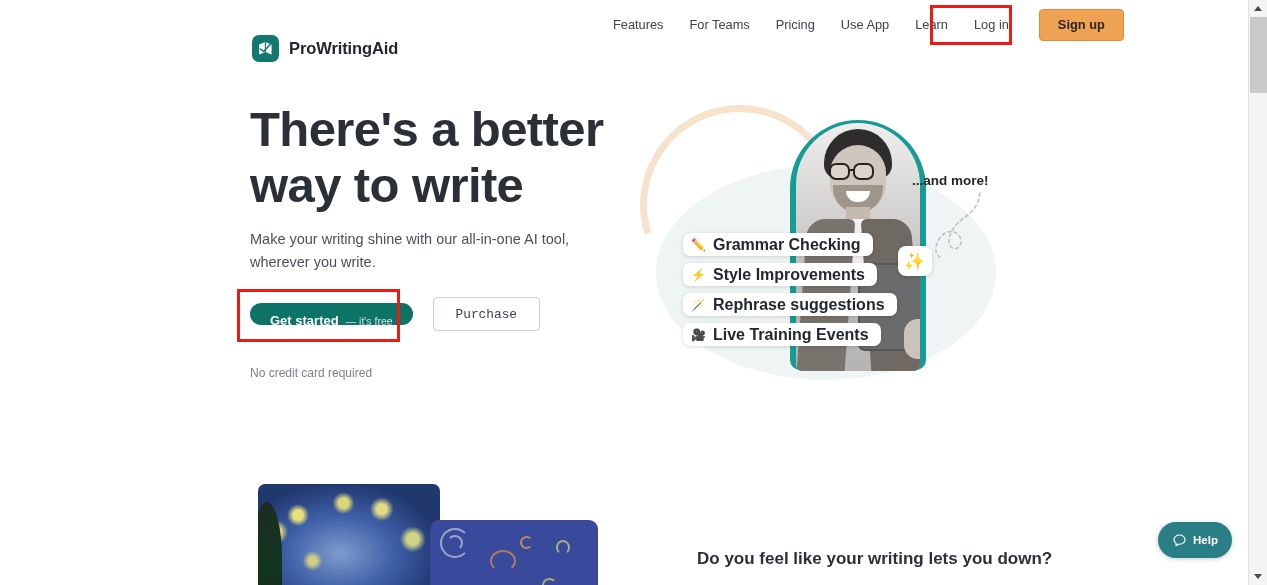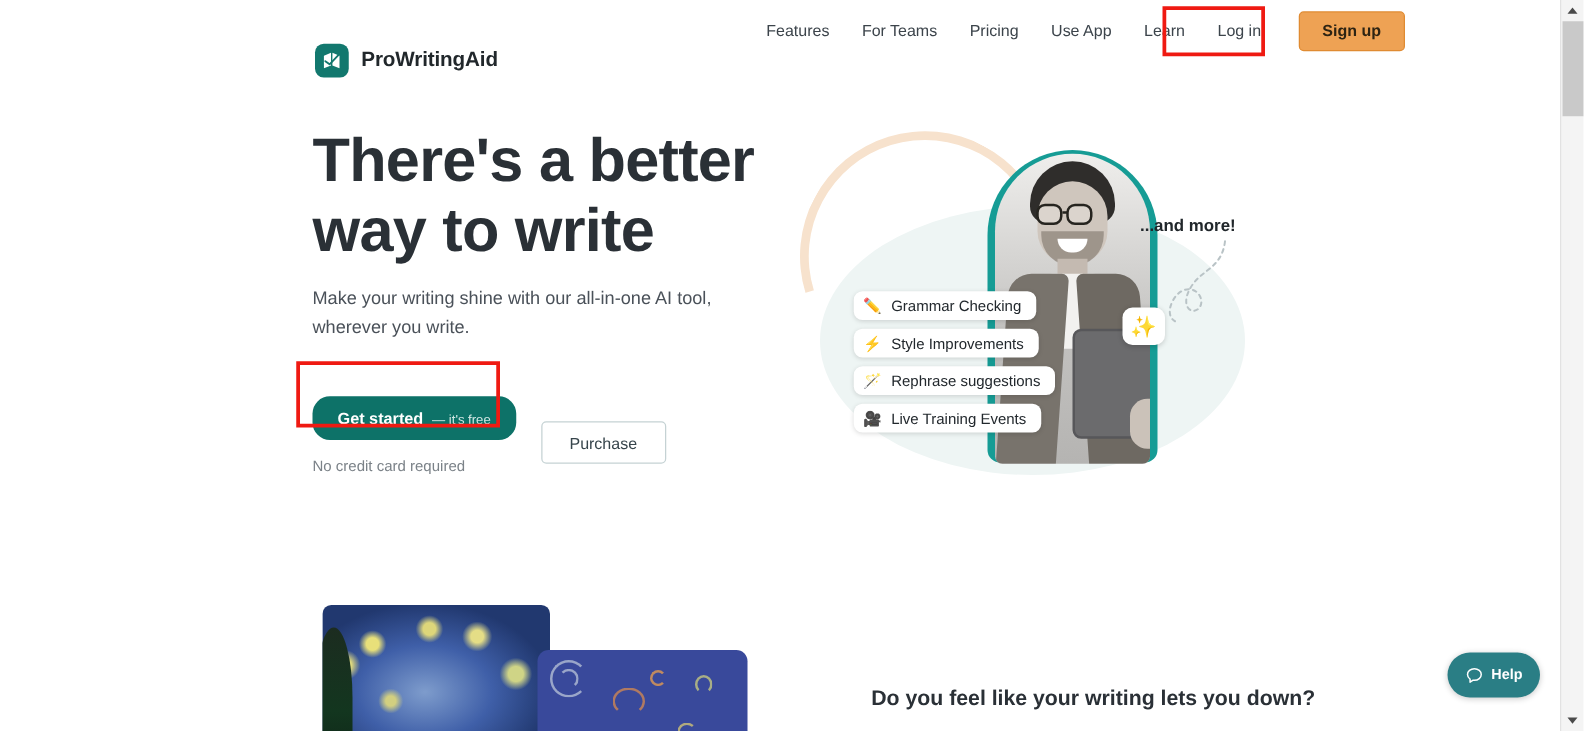--- a/index.html
+++ b/index.html
@@ -119,38 +119,37 @@
     position: absolute;
     left: 250px; top: 297px;
     display: flex; align-items: center; gap: 20px;
   }
   #get-started-btn {
     background: #0d7268;
     border: none;
     border-radius: 14px;
     color: #ffffff;
     padding: 0 20px;
-    height: 35px;
+    height: 22px;
     display: flex; align-items: baseline; gap: 7px;
     cursor: pointer;
     font-family: "Liberation Sans", sans-serif;
   }
   #gs-main { font-size: 13px; font-weight: bold; line-height: 35px; }
   #gs-sub  { font-size: 10.5px; color: #cfe5e2; line-height: 35px; }
   #purchase-btn {
     background: #ffffff;
     border: 1px solid #c5d2d4;
     border-radius: 4px;
     color: #37454c;
     font-size: 12.8px;
     height: 34px;
     padding: 0 22px;
     cursor: pointer;
-    font-family: Liberation Sans, sans-serif;
-    margin-top: 40px;
+    font-family: Liberation Mono, monospace;
   }
   #no-card {
     position: absolute;
     left: 250px; top: 366px;
     font-size: 12px;
     color: #7b8288;
   }
 
   
   #hero-art {
@@ -302,22 +301,22 @@
     background: #ffffff;
     border-radius: 7px;
     box-shadow: 0 1px 4px rgba(0,0,0,.15);
     height: 23px;
     padding: 0 12px 0 8px;
     display: flex; align-items: center; gap: 7px;
     width: max-content;
   }
   .feature-emoji { font-size: 12px; line-height: 1; }
   .feature-label {
-    font-size: 12px;
-    font-weight: normal;
+    font-size: 16px;
+    font-weight: bold;
     color: #22282d;
     white-space: nowrap;
   }
 
   
   #artwork-row {
     position: absolute;
     left: 258px; top: 484px;
     width: 340px; height: 120px;
   }

